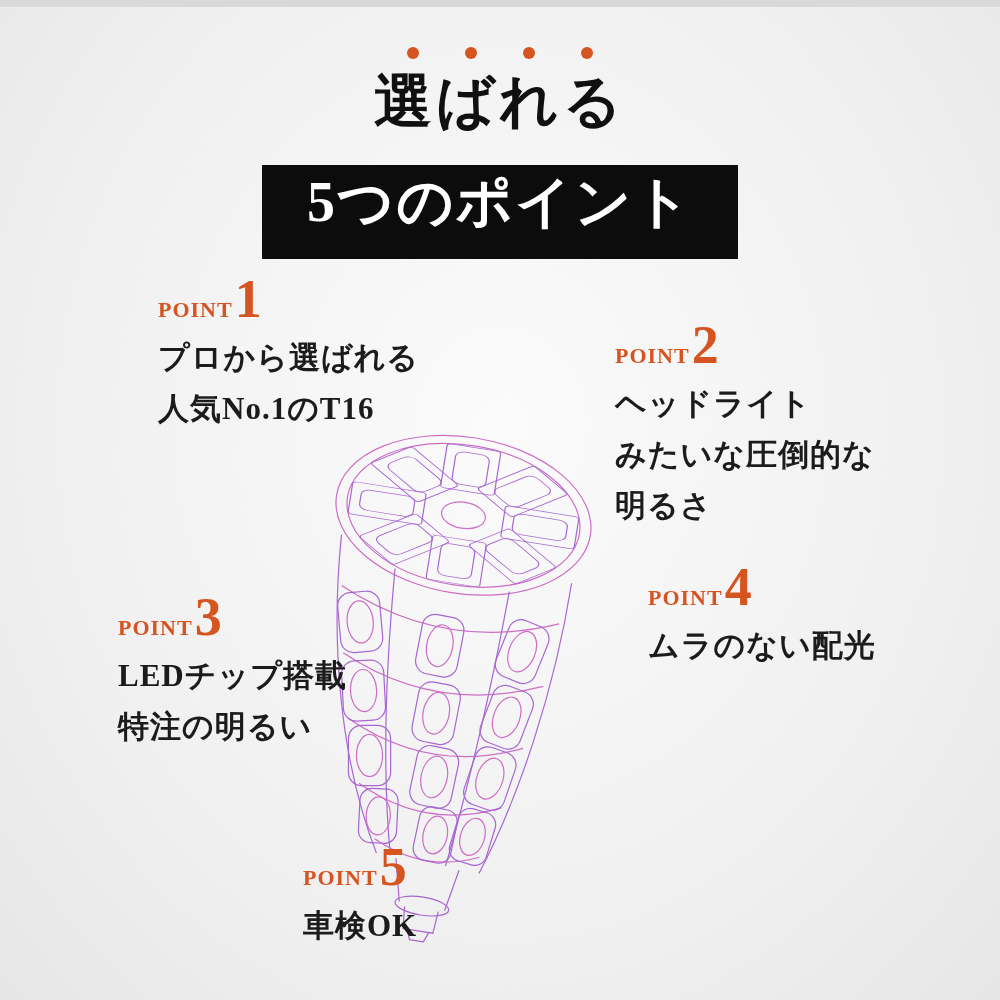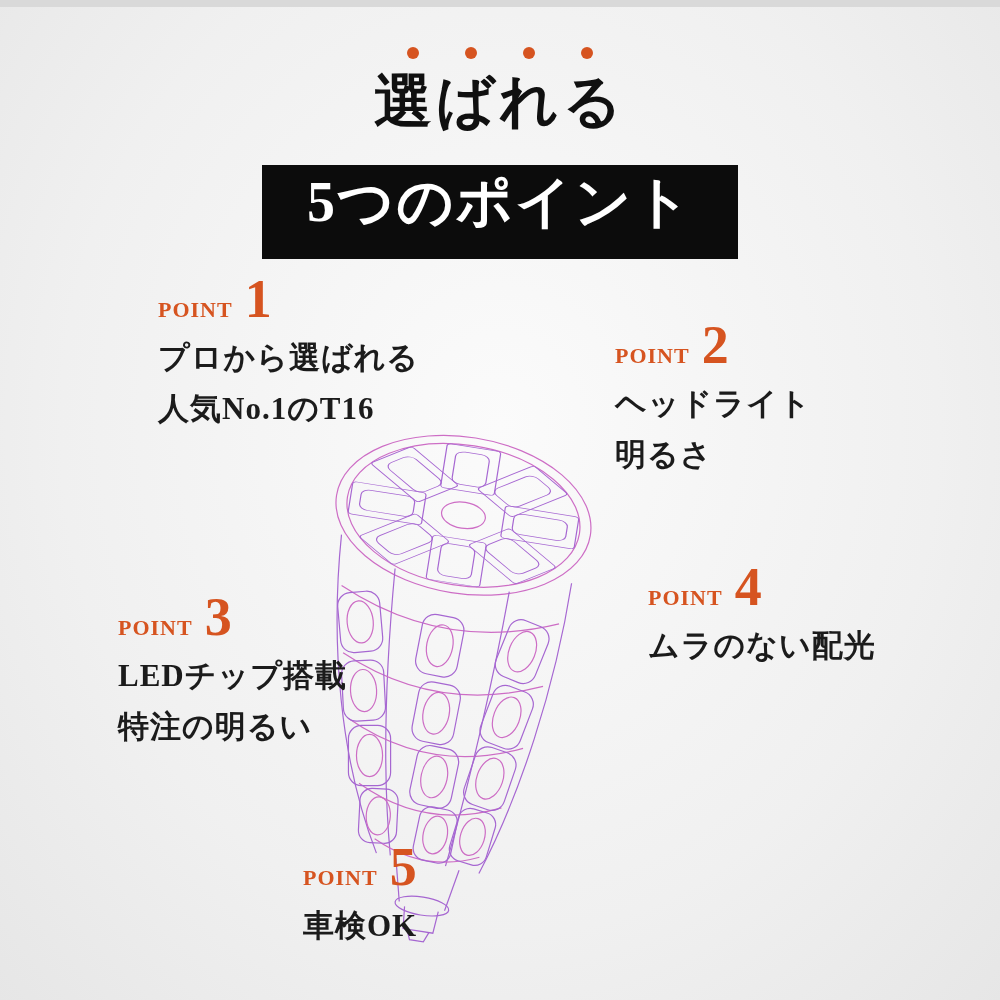--- a/index.html
+++ b/index.html
@@ -16,21 +16,21 @@
     position:absolute;top:56px;left:0;right:0;text-align:center;
     font-size:58px;font-weight:800;letter-spacing:4px;color:#101010;z-index:2;
   }
   .banner{
     position:absolute;left:262px;top:158px;width:476px;height:94px;background:#0c0c0c;
     display:flex;align-items:flex-start;justify-content:center;z-index:2;
   }
   .banner-text{color:#ffffff;font-size:56px;font-weight:800;letter-spacing:2px;white-space:nowrap;}
   
   .point{position:absolute;z-index:3;}
-  .point-head{display:flex;align-items:baseline;gap:12px;color:#d65420;}
+  .point-head{display:flex;align-items:baseline;gap:2px;color:#d65420;}
   .point-label{font-size:22px;font-weight:800;letter-spacing:1px;}
   .point-num{font-size:54px;font-weight:800;line-height:.9;}
   .point-lines{margin-top:8px;font-size:31px;font-weight:600;color:#1b1b1b;line-height:1.65;letter-spacing:1px;white-space:nowrap;}
   #p1{left:158px;top:268px;}
   #p2{left:615px;top:314px;}
   #p3{left:118px;top:586px;}
   #p4{left:648px;top:556px;}
   #p5{left:303px;top:836px;}
   
   .illustration{position:absolute;left:283px;top:398px;width:364px;height:542px;z-index:1;opacity:.9;}
@@ -193,20 +193,21 @@
     </div>
   </div>
 
   <div class="point" id="p2">
     <div class="point-head">
       <span class="point-label">POINT</span>
       <span class="point-num">2</span>
     </div>
     <div class="point-lines">
       <div>ヘッドライト</div>
+      <div>みたいな圧倒的な</div>
       <div>明るさ</div>
     </div>
   </div>
 
   <div class="point" id="p3">
     <div class="point-head">
       <span class="point-label">POINT</span>
       <span class="point-num">3</span>
     </div>
     <div class="point-lines">

